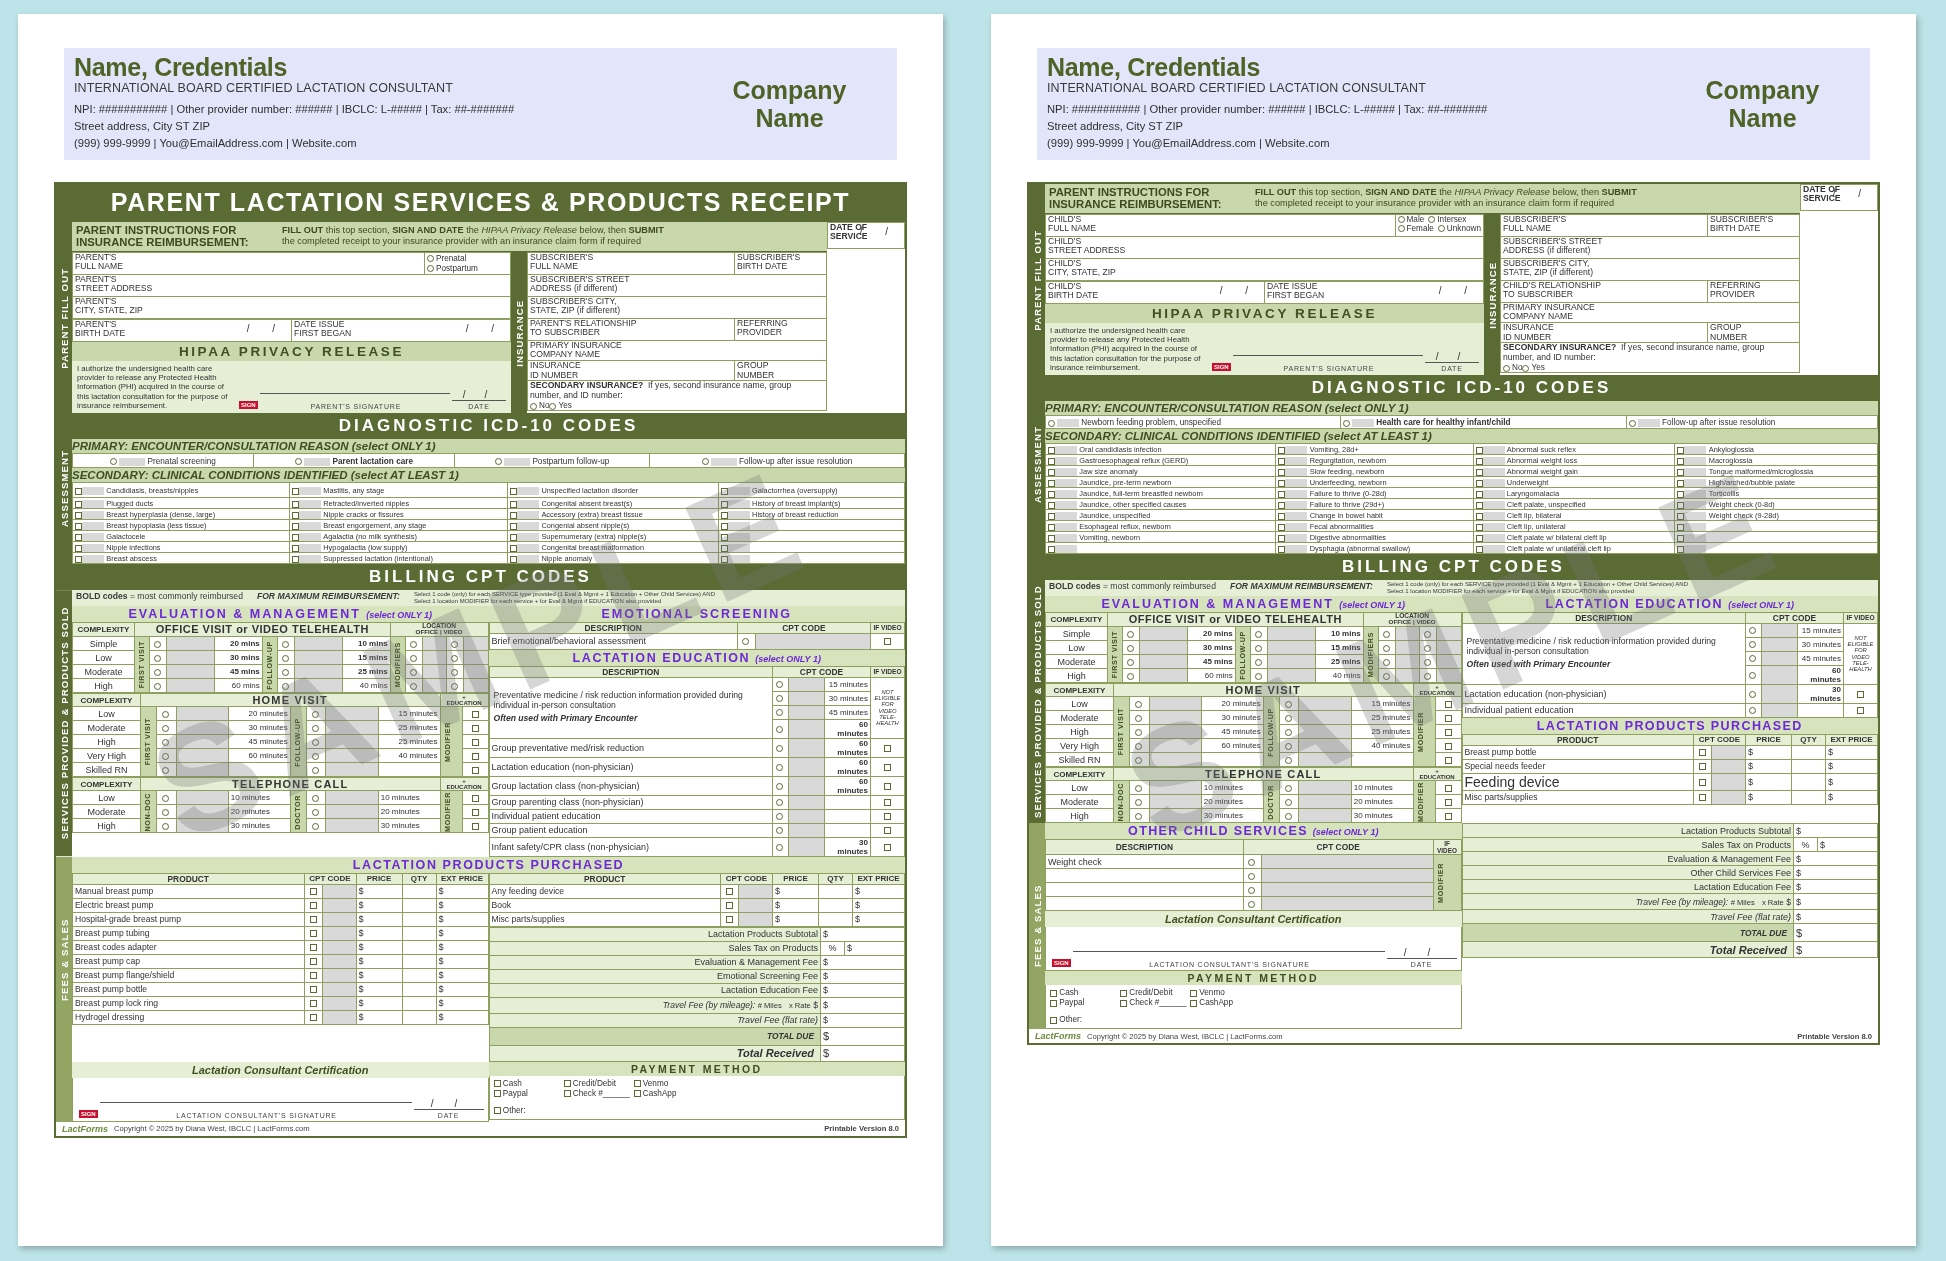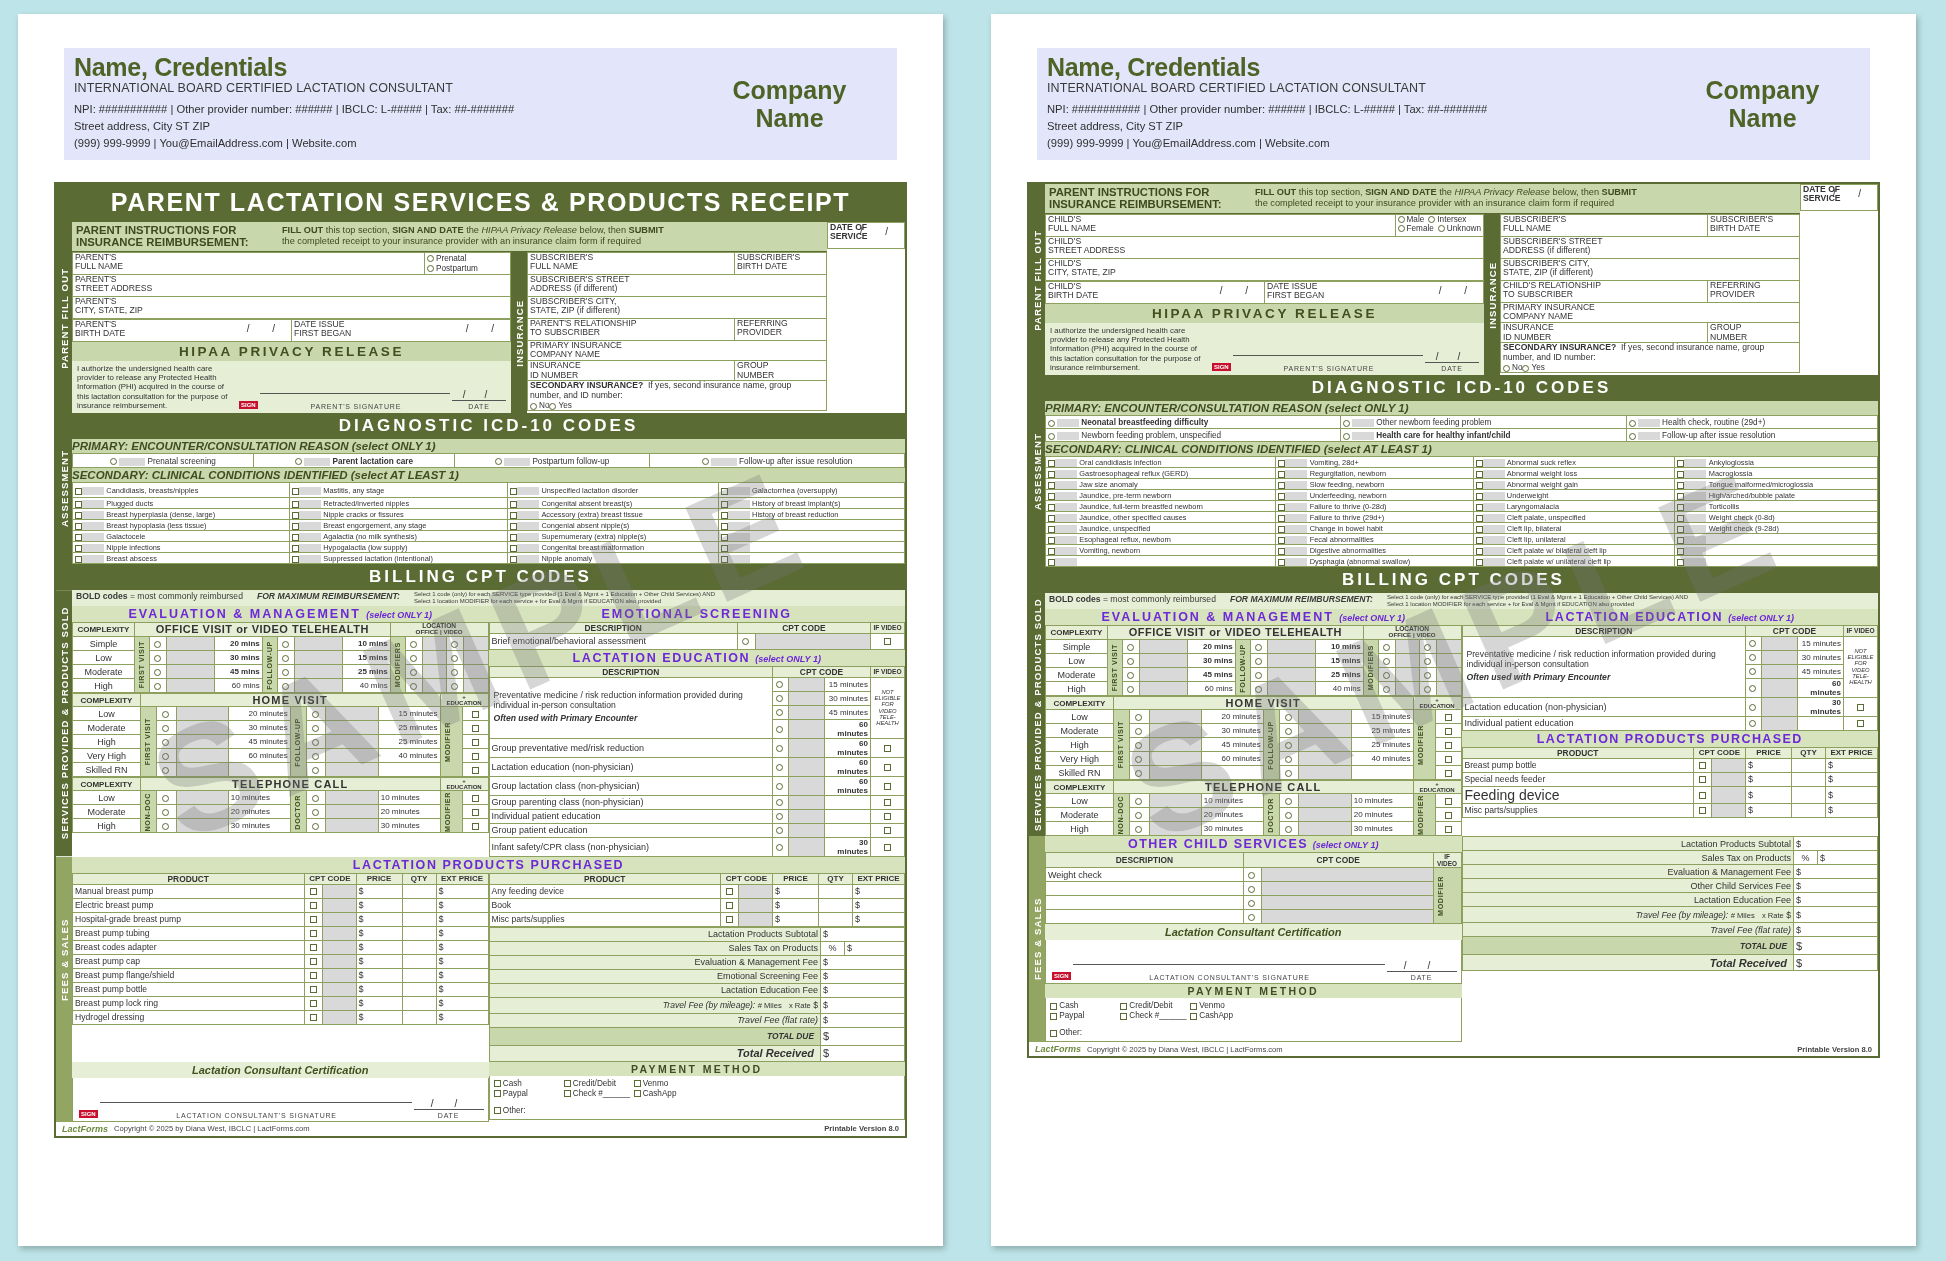--- a/index.html
+++ b/index.html
@@ -989,25 +989,20 @@
           </div>
         </div>
         <div class="rowflex">
           <div class="vtab">ASSESSMENT</div>
           <div style="flex:1">
             <div class="band">DIAGNOSTIC ICD-10 CODES</div>
             <div class="sub-band">PRIMARY:  ENCOUNTER/CONSULTATION REASON (select ONLY 1)</div>
             <table class="grid">
               <tbody>
                 <tr>
-                  <td class="cell" style="height:13px"><span class="radio"></span><span class="gbox" style="width:22px"></span> <span class="opt b">Neonatal breastfeeding difficulty</span></td>
-                  <td class="cell" style="height:13px"><span class="radio"></span><span class="gbox" style="width:22px"></span> <span class="opt">Other newborn feeding problem</span></td>
-                  <td class="cell" style="height:13px"><span class="radio"></span><span class="gbox" style="width:22px"></span> <span class="opt">Health check, routine (29d+)</span></td>
-                </tr>
-                <tr>
                   <td class="cell" style="height:13px"><span class="radio"></span><span class="gbox" style="width:22px"></span> <span class="opt">Newborn feeding problem, unspecified</span></td>
                   <td class="cell" style="height:13px"><span class="radio"></span><span class="gbox" style="width:22px"></span> <span class="opt b">Health care for healthy infant/child</span></td>
                   <td class="cell" style="height:13px"><span class="radio"></span><span class="gbox" style="width:22px"></span> <span class="opt">Follow-up after issue resolution</span></td>
                 </tr>
               </tbody>
             </table>
             <div class="sub-band">SECONDARY:  CLINICAL CONDITIONS IDENTIFIED (select AT LEAST 1)</div>
             <table class="grid">
               <tbody>
                 <tr>

